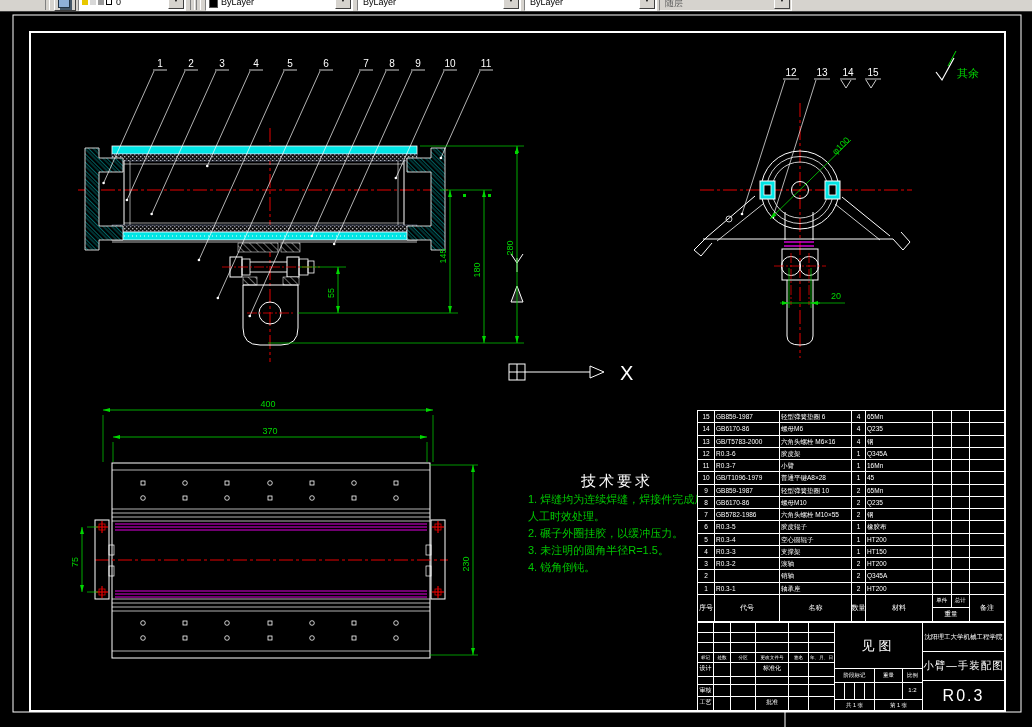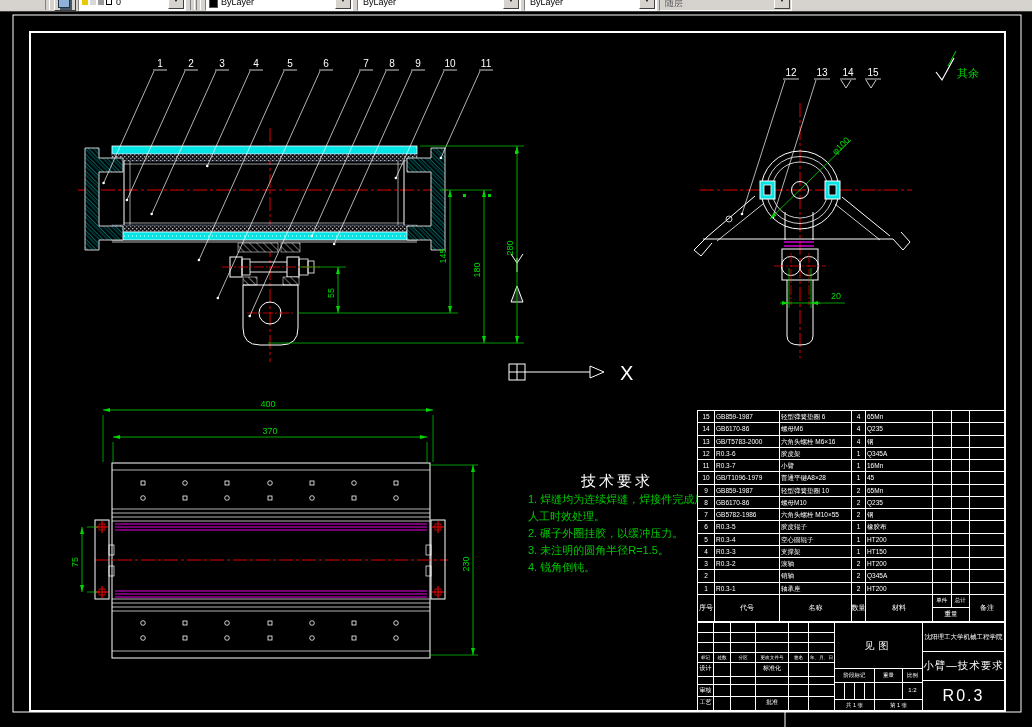--- a/index.html
+++ b/index.html
@@ -57,21 +57,21 @@
            grid-template-rows:9px 9px 9px 9px 13px 7px 11px 1fr;gap:1px;background:#fff;}
   .tb-left div{background:#000;color:#fff;font-size:4.6px;line-height:9px;
                overflow:hidden;white-space:nowrap;text-align:center;}
   .tb-left div.role{font-size:6px;line-height:11px;}
   .tb-mid{position:absolute;left:136px;top:0;width:88px;height:87px;
           border-left:1px solid #fff;box-sizing:border-box;
           display:grid;grid-template-columns:9px 9px 9px 9px 27px 1fr;
           grid-template-rows:45px 13px 16px 1fr;gap:1px;background:#fff;}
   .tb-mid div{background:#000;color:#fff;overflow:hidden;}
   .matcell{grid-column:1/7;display:flex;align-items:center;justify-content:center;
-           font-size:10px;letter-spacing:4px;}
+           font-size:13px;letter-spacing:4px;}
   .stage{grid-column:1/5;font-size:5.5px;text-align:center;line-height:12px;}
   .small{font-size:5.5px;text-align:center;line-height:12px;}
   .scaleval{font-size:6px;text-align:center;line-height:15px;}
   .sheet{font-size:5.5px;text-align:center;line-height:10px;}
   .sheet1{grid-column:1/5;}
   .sheet2{grid-column:5/7;}
   .tb-right{position:absolute;left:224px;top:0;width:82px;height:87px;
             border-left:1px solid #fff;box-sizing:border-box;
             display:grid;grid-template-rows:28px 28px 1fr;gap:1px;background:#fff;}
   .tb-right div{background:#000;color:#fff;display:flex;align-items:center;
@@ -642,16 +642,16 @@
     <div style="grid-row:3"></div>
     <div style="grid-row:3"></div>
     <div style="grid-row:3"></div>
     <div style="grid-row:3"></div>
     <div class="scaleval" style="grid-row:3">1:2</div>
     <div class="sheet sheet1" style="grid-row:4">共 1 张</div>
     <div class="sheet sheet2" style="grid-row:4">第 1 张</div>
   </div>
   <div class="tb-right">
     <div class="company">沈阳理工大学机械工程学院</div>
-    <div class="dwgtitle">小臂—技术要求</div>
+    <div class="dwgtitle">小臂—手装配图</div>
     <div class="dwgno">R0.3</div>
   </div>
 </div>
 
 </body></html>

